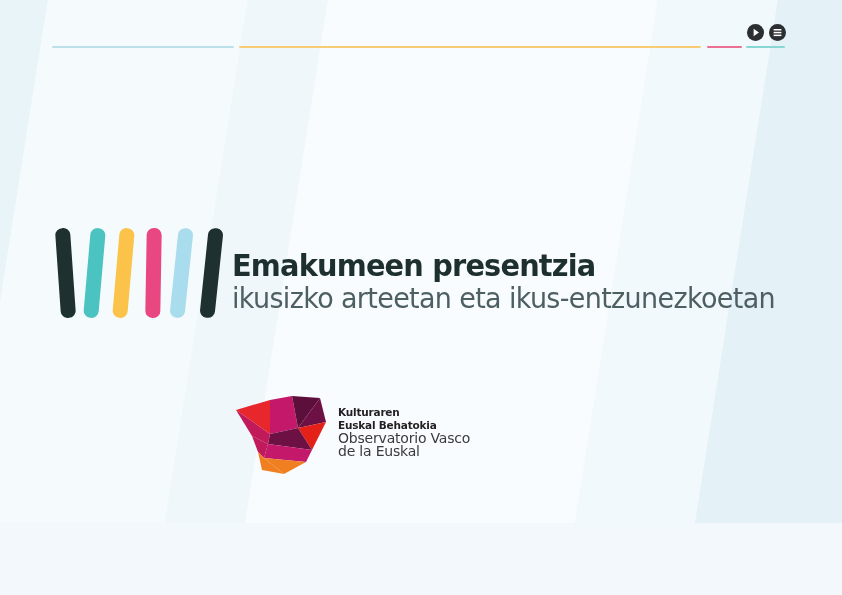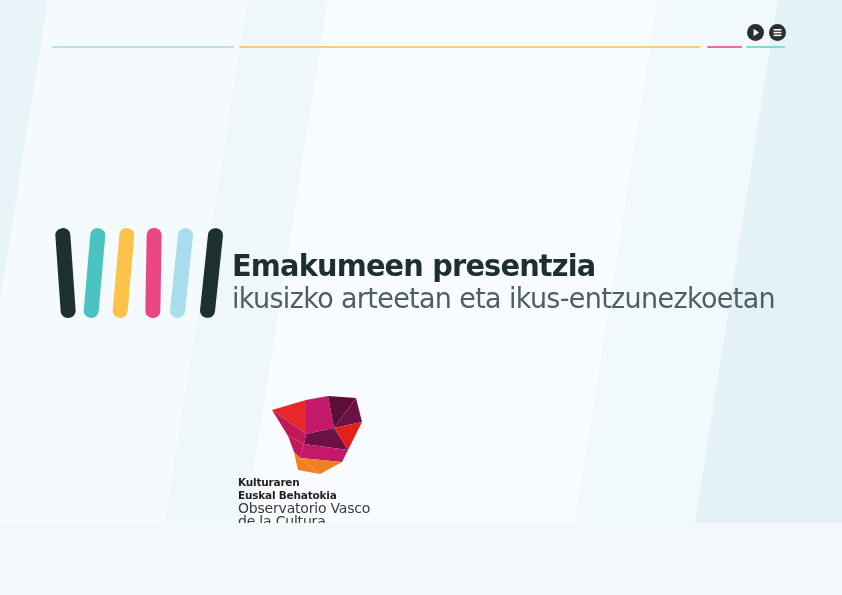--- a/index.html
+++ b/index.html
@@ -119,22 +119,21 @@
     transform: scaleX(0.93);
     transform-origin: left center;
   }
 
   
   .obs-logo {
     position: absolute;
     left: 234px;
     top: 388px;
     display: flex;
-    align-items: flex-end;
-    flex-direction: column;
+    align-items: center;
   }
   .obs-mark { width: 100px; height: 88px; display: block; }
   .obs-text {
     margin-left: 4px;
     color: #231f20;
     font-family: "DejaVu Sans", sans-serif;
   }
   .obs-text .l1,
   .obs-text .l2 {
     font-weight: bold;
@@ -210,17 +209,17 @@
       <polygon points="2,22 36,46 34,56 18,48" fill="#c01a5b"></polygon>
       <polygon points="34,56 78,62 72,74 30,70" fill="#c4186a"></polygon>
       <polygon points="18,48 34,56 30,70 24,64" fill="#c01a5b"></polygon>
       <polygon points="30,70 72,74 50,86" fill="#f07f22"></polygon>
       <polygon points="24,64 30,70 50,86 28,82" fill="#f07f22"></polygon>
     </svg>
     <div class="obs-text">
       <div class="l1">Kulturaren</div>
       <div class="l2">Euskal Behatokia</div>
       <div class="l3">Observatorio Vasco</div>
-      <div class="l4">de la Cultura</div>
+      <div class="l4">de la Euskal</div>
     </div>
   </div>
 
 </div>
 
 </body></html>

